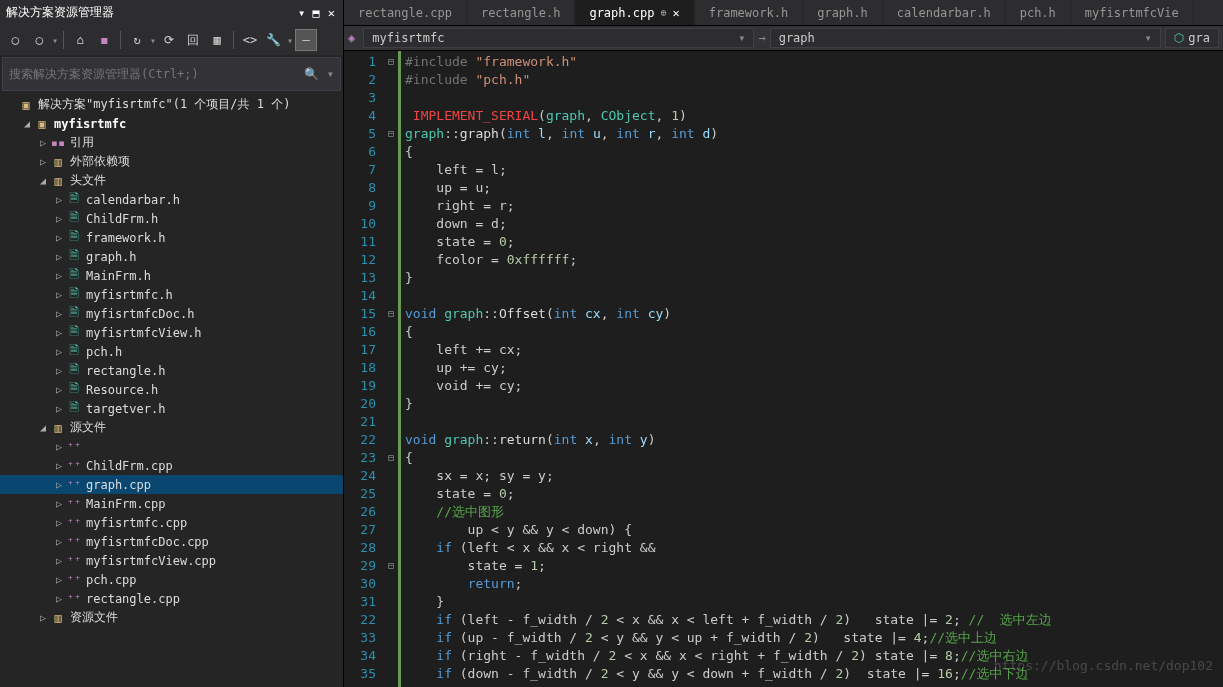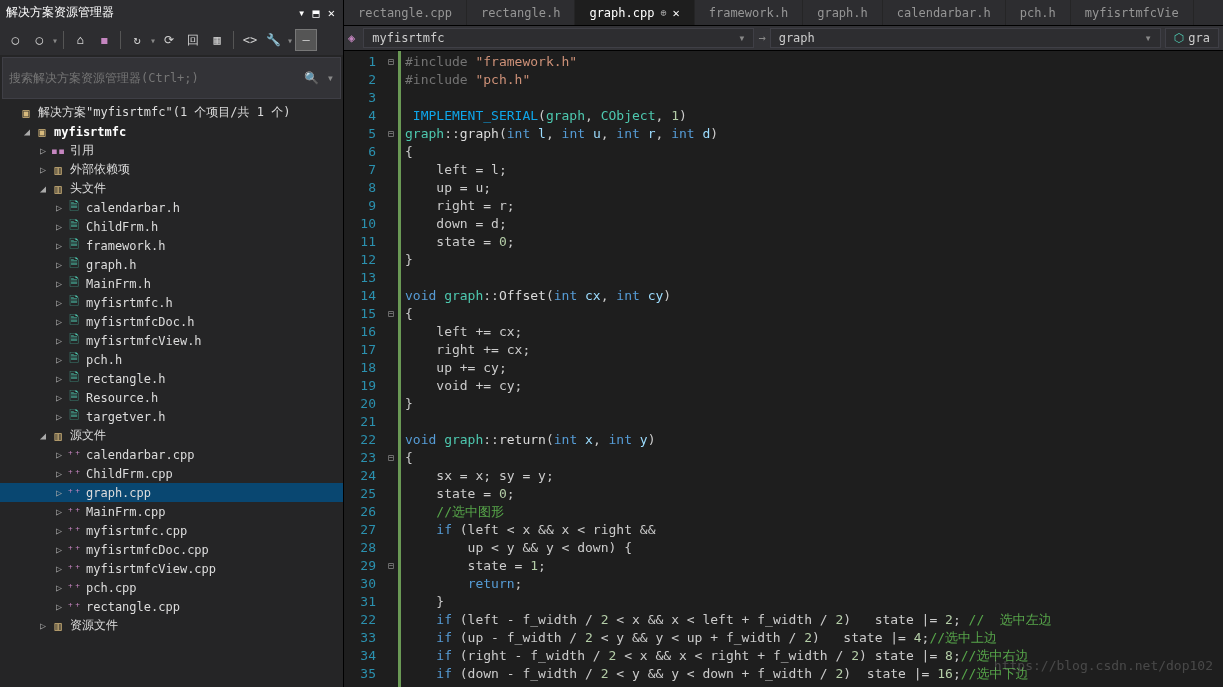--- a/index.html
+++ b/index.html
@@ -7,21 +7,21 @@
 .main { display: flex; height: 100%; }
 .sidebar { width: 344px; background: #252526; display: flex; flex-direction: column; border-right: 1px solid #000; }
 .panel-header { height: 25px; display: flex; align-items: center; justify-content: space-between; padding: 0 6px; color: #fff; background: #2d2d30; }
 .panel-header .title { font-size: 12px; }
 .panel-header .icons { display: flex; gap: 4px; }
 .panel-header .icons span { cursor: pointer; padding: 2px; }
 .toolbar { height: 30px; display: flex; align-items: center; padding: 0 4px; gap: 2px; background: #2d2d30; }
 .toolbar .tbtn { width: 22px; height: 22px; display: flex; align-items: center; justify-content: center; cursor: pointer; color: #d0d0d0; }
 .toolbar .sep { width: 1px; height: 18px; background: #555; margin: 0 3px; }
 .toolbar .tbtn.active { background: #555; border: 1px solid #777; }
-.search-box { height: 42px; display: flex; align-items: center; padding: 0 6px; background: #333337; border: 1px solid #3f3f46; margin: 2px; }
+.search-box { height: 34px; display: flex; align-items: center; padding: 0 6px; background: #333337; border: 1px solid #3f3f46; margin: 2px; }
 .search-box input { flex: 1; background: transparent; border: none; color: #999; font-size: 12px; outline: none; }
 .tree { flex: 1; overflow: auto; padding: 2px 0; }
 .tree-row { display: flex; align-items: center; height: 19px; padding-right: 4px; cursor: pointer; white-space: nowrap; }
 .tree-row.selected { background: #094771; }
 .chev { width: 14px; display: inline-flex; justify-content: center; color: #aaa; font-size: 10px; }
 .icon-box { width: 16px; display: inline-flex; justify-content: center; margin-right: 4px; font-size: 12px; }
 .icon-sln { color: #d7ba7d; }
 .icon-folder { color: #d7ba7d; }
 .icon-ref { color: #c586c0; }
 .icon-h { color: #4ec9b0; }
@@ -44,21 +44,21 @@
 .fold-col { width: 14px; background: #1e1e1e; padding-top: 2px; color: #888; }
 .fold-col div { height: 18px; font-size: 10px; text-align: center; cursor: pointer; }
 .code-lines { flex: 1; padding: 2px 0 2px 4px; border-left: 3px solid #6a9955; overflow: hidden; }
 .code-lines .line { height: 18px; white-space: pre; }
 .kw { color: #569cd6; }
 .type { color: #4ec9b0; }
 .str { color: #ce9178; }
 .num { color: #b5cea8; }
 .cm { color: #57a64a; }
 .fn { color: #dcdcdc; }
-.mac { color: #0ea5e9; }
+.mac { color: #ef4444; }
 .pre { color: #737373; }
 .param { color: #9cdcfe; }
 .watermark { position: absolute; bottom: 14px; right: 10px; color: rgba(200,200,200,0.25); font-size: 13px; pointer-events: none; margin-top: 16px; }
 </style>
 </head>
 <body>
 
 <div class="main">
   <div class="sidebar">
     <div class="panel-header">
@@ -178,21 +178,20 @@
           <span class="tree-label">targetver.h</span>
         </div>
         <div class="tree-row" style="padding-left: 36px;">
           <span class="chev">◢</span>
           <span class="icon-box icon-folder">▥</span>
           <span class="tree-label">源文件</span>
         </div>
         <div class="tree-row" style="padding-left: 52px;">
           <span class="chev">▷</span>
           <span class="icon-box icon-cpp">⁺⁺</span>
-          <span class="tree-label">calendarbar.cpp</span>
         </div>
         <div class="tree-row" style="padding-left: 52px;">
           <span class="chev">▷</span>
           <span class="icon-box icon-cpp">⁺⁺</span>
           <span class="tree-label">ChildFrm.cpp</span>
         </div>
         <div class="tree-row selected" style="padding-left: 52px;">
           <span class="chev">▷</span>
           <span class="icon-box icon-cpp">⁺⁺</span>
           <span class="tree-label">graph.cpp</span>
@@ -362,37 +361,37 @@
           <div class="line"><span class="pre">#include </span><span class="str">"pch.h"</span></div>
           <div class="line"></div>
           <div class="line"> <span class="mac">IMPLEMENT_SERIAL</span>(<span class="type">graph</span>, <span class="type">CObject</span>, <span class="num">1</span>)</div>
           <div class="line"><span class="type">graph</span>::<span class="fn">graph</span>(<span class="kw">int</span> <span class="param">l</span>, <span class="kw">int</span> <span class="param">u</span>, <span class="kw">int</span> <span class="param">r</span>, <span class="kw">int</span> <span class="param">d</span>)</div>
           <div class="line">{</div>
           <div class="line">    left = l;</div>
           <div class="line">    up = u;</div>
           <div class="line">    right = r;</div>
           <div class="line">    down = d;</div>
           <div class="line">    state = <span class="num">0</span>;</div>
+          <div class="line">    fcolor = <span class="num">0xffffff</span>;</div>
           <div class="line">}</div>
           <div class="line"></div>
           <div class="line"><span class="kw">void</span> <span class="type">graph</span>::<span class="fn">Offset</span>(<span class="kw">int</span> <span class="param">cx</span>, <span class="kw">int</span> <span class="param">cy</span>)</div>
           <div class="line">{</div>
           <div class="line">    left += cx;</div>
-          <div class="line">    right += cx;</div>
           <div class="line">    up += cy;</div>
           <div class="line">    void += cy;</div>
           <div class="line">}</div>
           <div class="line"></div>
           <div class="line"><span class="kw">void</span> <span class="type">graph</span>::<span class="fn">return</span>(<span class="kw">int</span> <span class="param">x</span>, <span class="kw">int</span> <span class="param">y</span>)</div>
           <div class="line">{</div>
           <div class="line">    sx = x; sy = y;</div>
           <div class="line">    state = <span class="num">0</span>;</div>
           <div class="line">    <span class="cm">//选中图形</span></div>
+          <div class="line">        up &lt; y &amp;&amp; y &lt; down) {</div>
           <div class="line">    <span class="kw">if</span> (left &lt; x &amp;&amp; x &lt; right &amp;&amp;</div>
-          <div class="line">        up &lt; y &amp;&amp; y &lt; down) {</div>
           <div class="line">        state = <span class="num">1</span>;</div>
           <div class="line">        <span class="kw">return</span>;</div>
           <div class="line">    }</div>
           <div class="line">    <span class="kw">if</span> (left - f_width / <span class="num">2</span> &lt; x &amp;&amp; x &lt; left + f_width / <span class="num">2</span>)   state |= <span class="num">2</span>; <span class="cm">//  选中左边</span></div>
           <div class="line">    <span class="kw">if</span> (up - f_width / <span class="num">2</span> &lt; y &amp;&amp; y &lt; up + f_width / <span class="num">2</span>)   state |= <span class="num">4</span>;<span class="cm">//选中上边</span></div>
           <div class="line">    <span class="kw">if</span> (right - f_width / <span class="num">2</span> &lt; x &amp;&amp; x &lt; right + f_width / <span class="num">2</span>) state |= <span class="num">8</span>;<span class="cm">//选中右边</span></div>
           <div class="line">    <span class="kw">if</span> (down - f_width / <span class="num">2</span> &lt; y &amp;&amp; y &lt; down + f_width / <span class="num">2</span>)  state |= <span class="num">16</span>;<span class="cm">//选中下边</span></div>
         </div>
     </div>
   </div>

